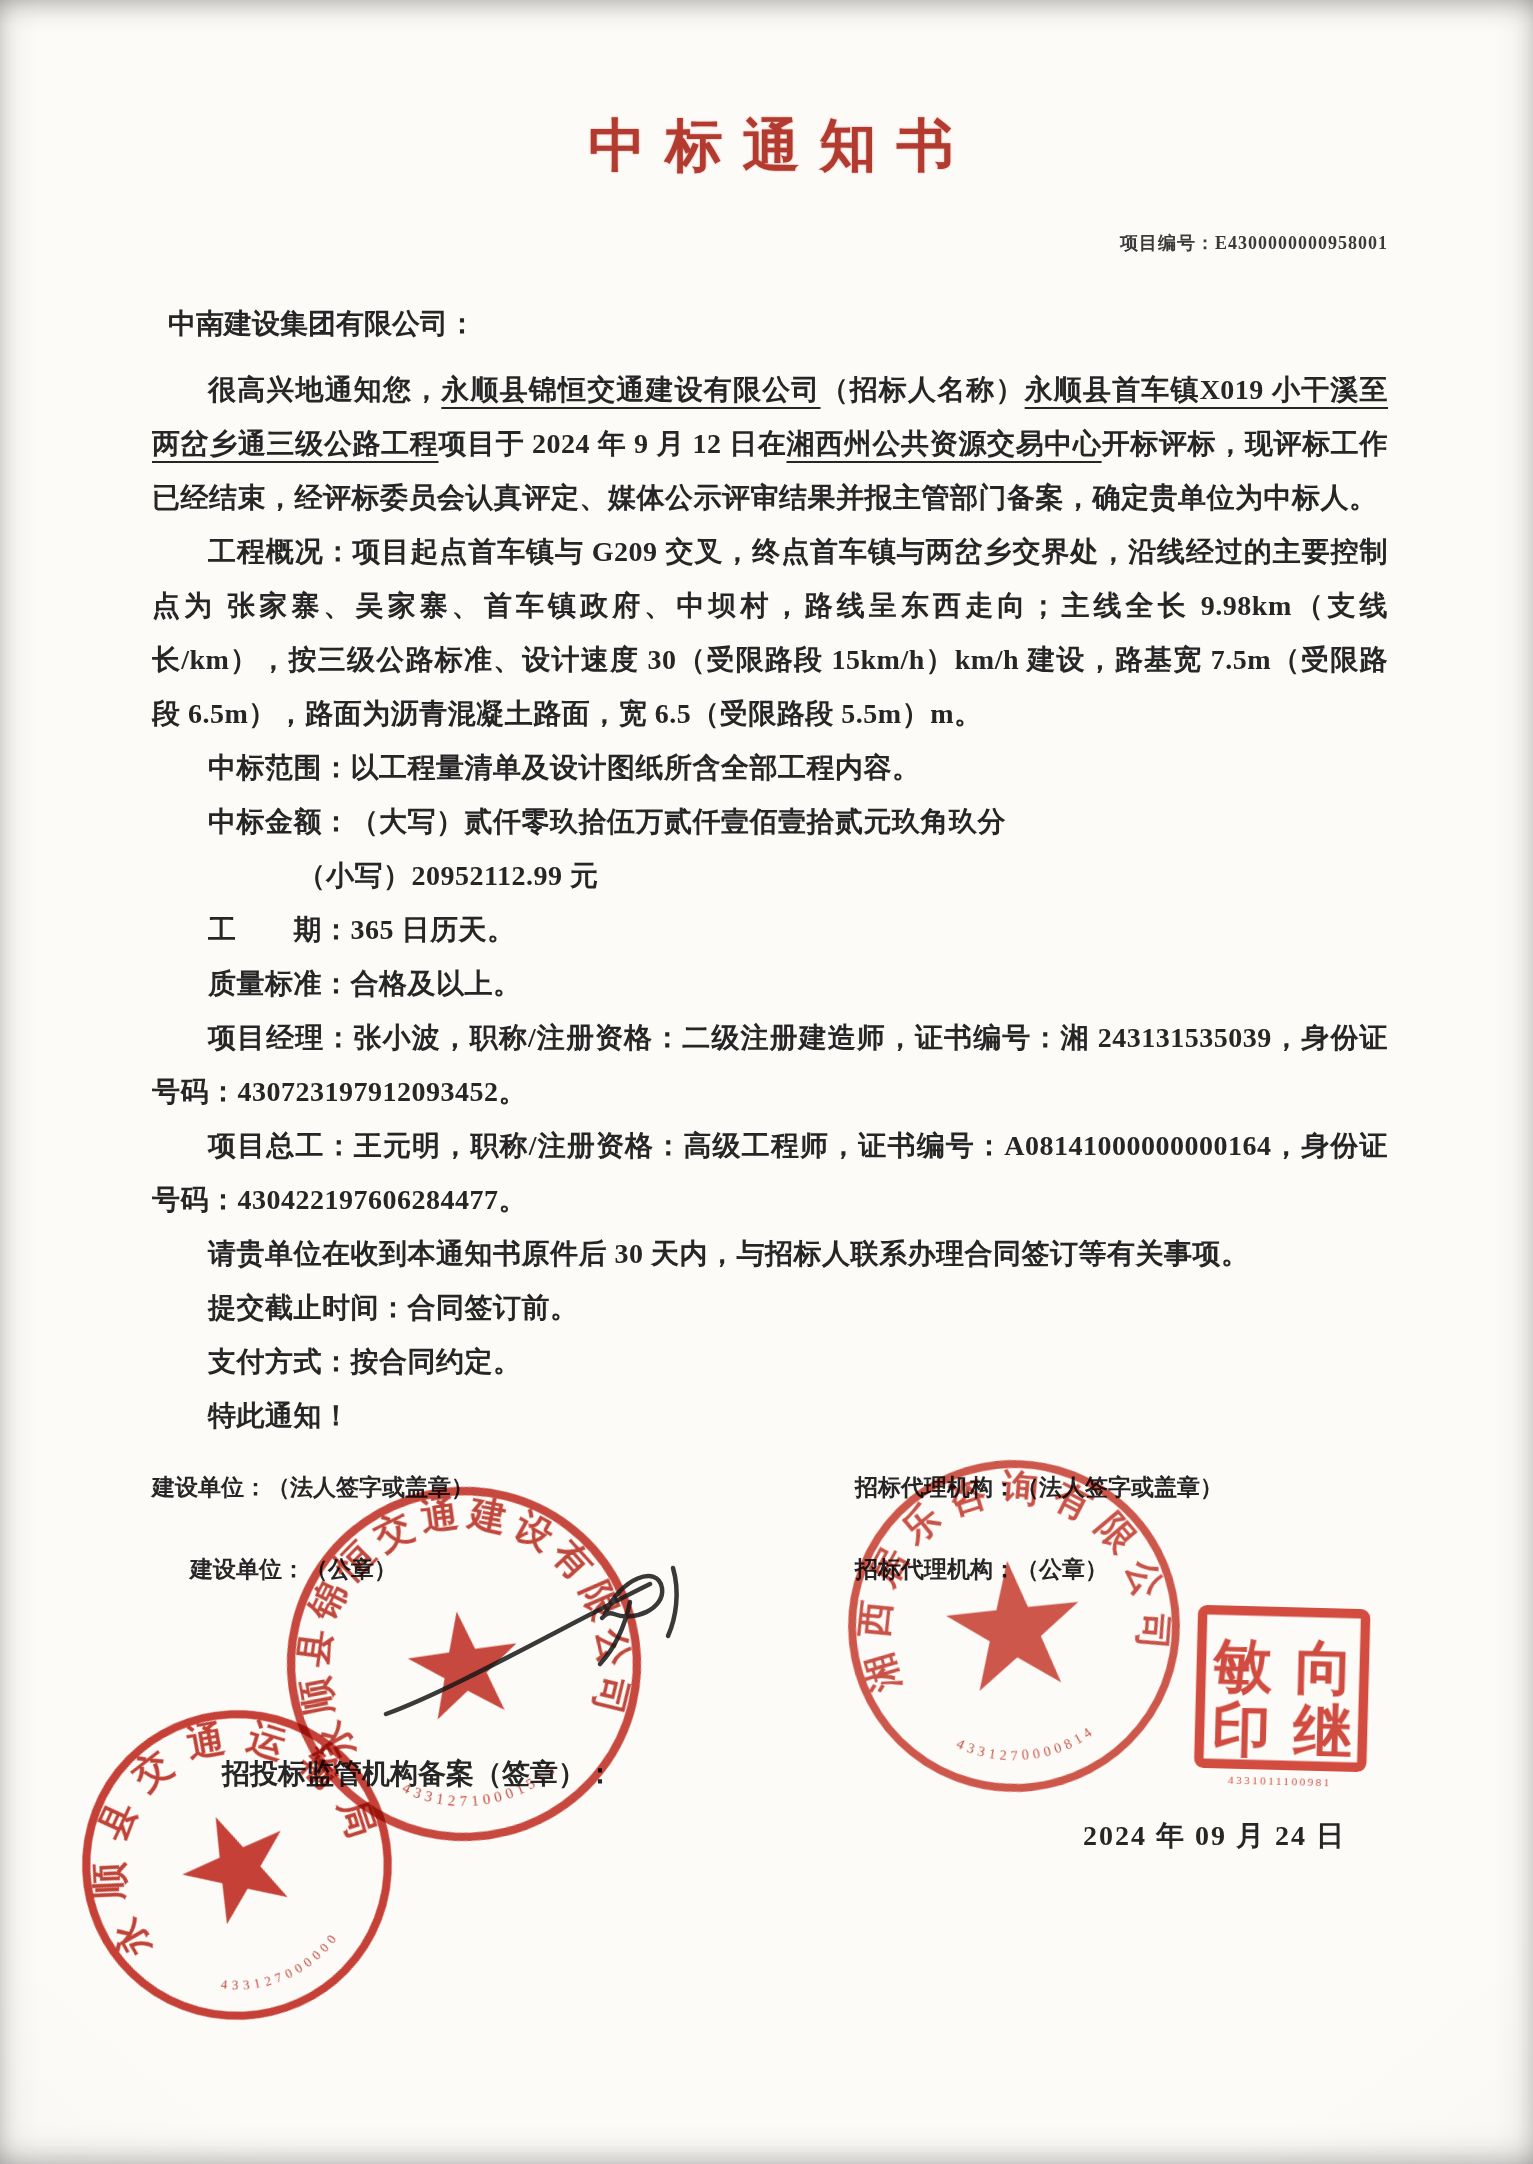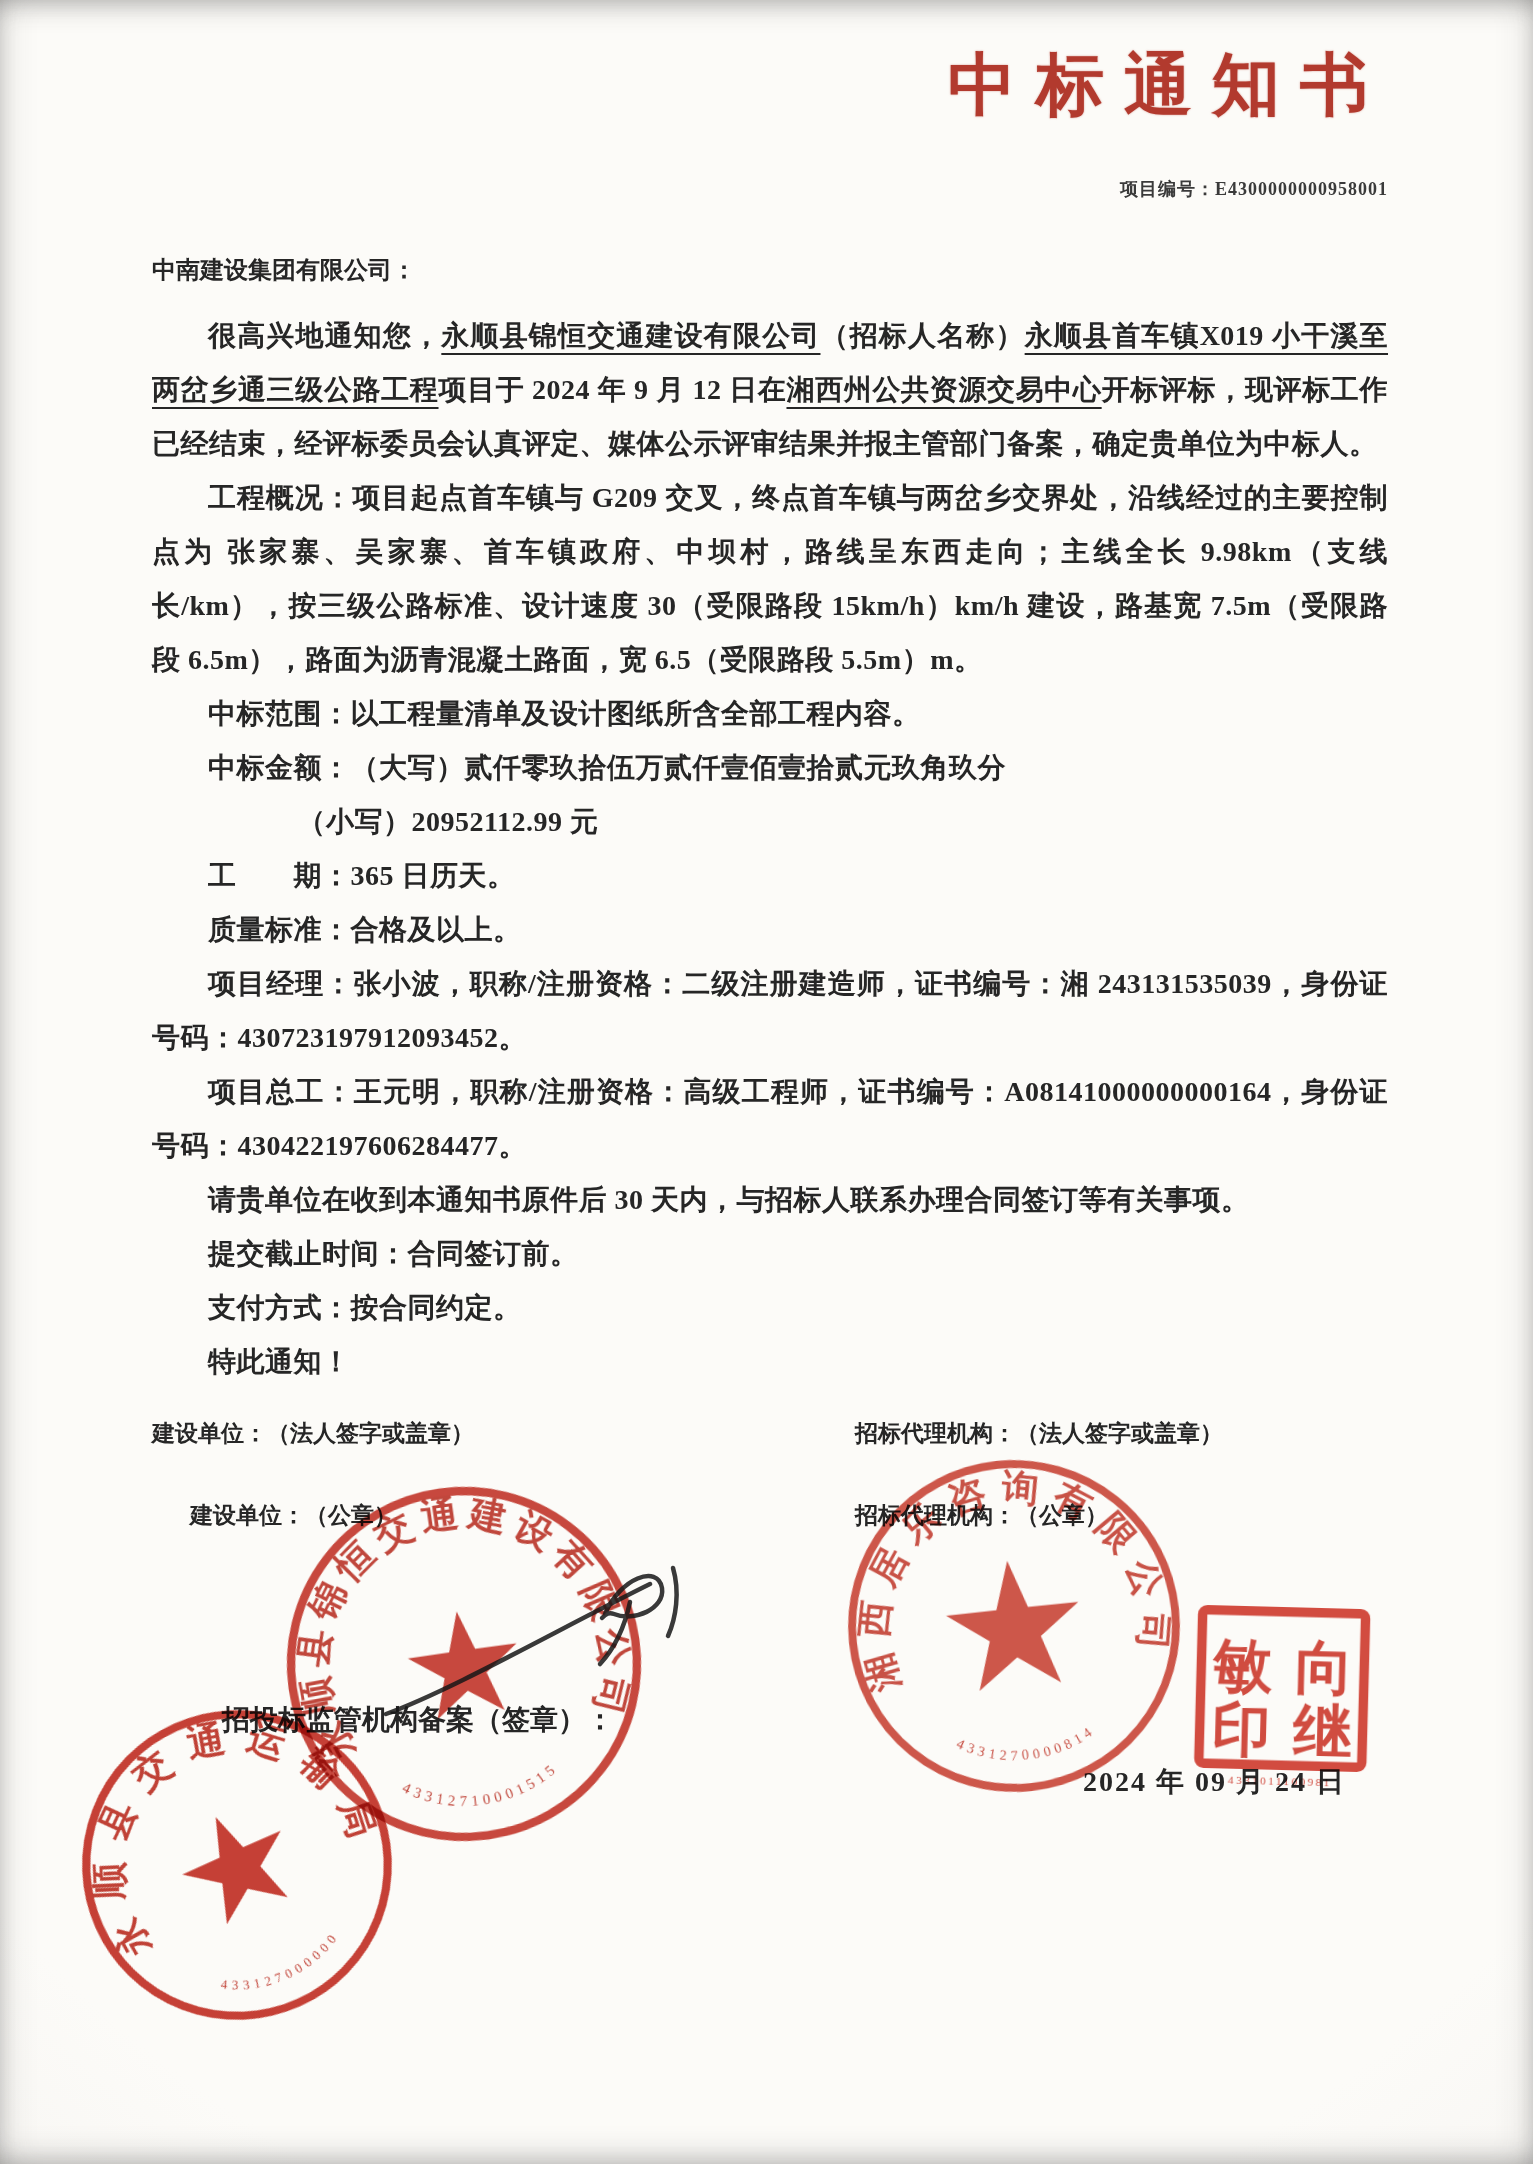--- a/index.html
+++ b/index.html
@@ -9,29 +9,29 @@
       radial-gradient(ellipse 120% 100% at 50% 45%, #fcfbf8 60%, #f1efec 88%, #e2e0dd 100%);
     box-shadow: inset 0 18px 30px -18px rgba(60,60,60,.45),
                 inset 0 -22px 34px -22px rgba(60,60,60,.4),
                 inset 20px 0 40px -26px rgba(60,60,60,.3),
                 inset -20px 0 40px -26px rgba(60,60,60,.3);
     font-family:"Liberation Serif","DejaVu Serif",serif;
     color:#262626;
   }
   .content{padding:0 145px 0 152px;}
   h1.doc-title{
-    margin:0;padding:40px 0 0 22px;text-align:right;
-    font-size:68px;letter-spacing:20px;font-weight:bold;
+    margin:0;padding:108px 0 0 22px;text-align:center;
+    font-size:57px;letter-spacing:20px;font-weight:bold;
     color:#b23a2e;text-shadow:0 0 2px rgba(178,58,46,.55);
   }
   .proj-no{
     margin-top:46px;text-align:right;font-size:18px;font-weight:600;
     color:#3a3a3a;letter-spacing:1px;
   }
-  .addressee{margin-top:42px;font-size:24px;font-weight:700;line-height:54px;}
+  .addressee{margin-top:42px;font-size:28px;font-weight:700;line-height:54px;margin-left:16px;}
   .body-text{margin-top:12px;}
   .para{
     margin:0;font-size:28px;font-weight:600;line-height:54px;
     text-align:justify;letter-spacing:.5px;font-family:Liberation Serif, serif;
   }
   .para.indent{text-indent:2em;}
   .para.indent-deep{text-indent:5.2em;}
   .ul{text-decoration:underline;text-decoration-thickness:2px;text-underline-offset:8px;}
   .sign-row{display:flex;margin-top:18px;}
   .sign-row.second{margin-top:28px;}

